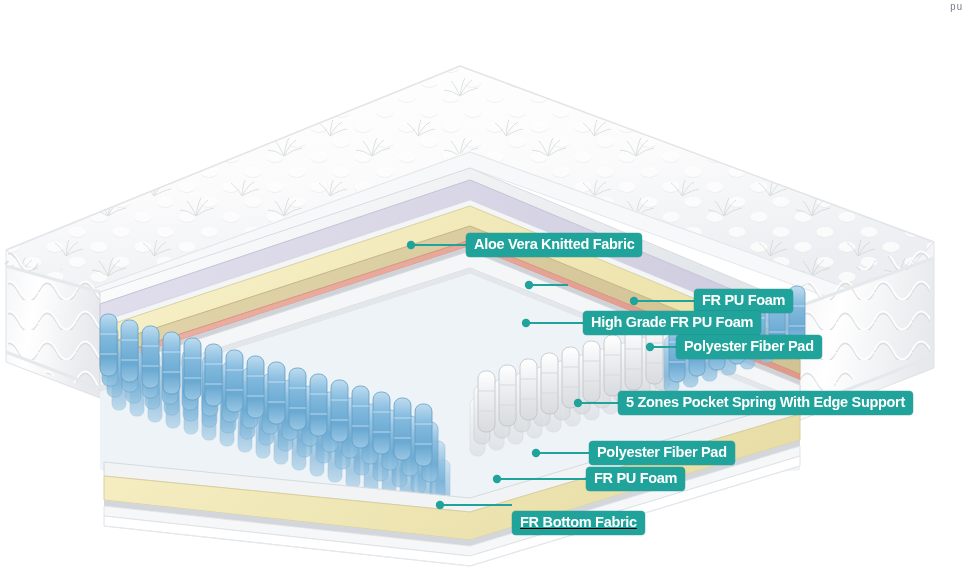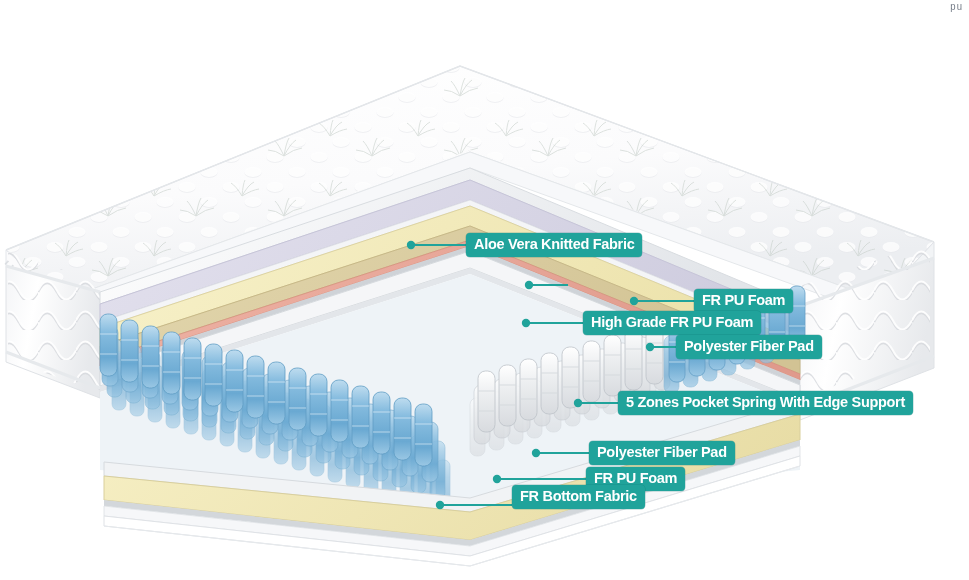--- a/index.html
+++ b/index.html
@@ -441,18 +441,18 @@
   </div>
   <div class="callout" style="left:618px;top:392px;justify-content:flex-end;">
     <span class="badge">5 Zones Pocket Spring  With Edge Support</span>
   </div>
   <div class="callout" style="left:589px;top:442px;">
     <span class="badge">Polyester Fiber Pad</span>
   </div>
   <div class="callout" style="left:586px;top:468px;">
     <span class="badge">FR PU Foam</span>
   </div>
-  <div class="callout" style="left:512px;top:486px;">
+  <div class="callout" style="left:512px;top:512px;text-decoration:underline;">
     <span class="badge">FR Bottom Fabric</span>
   </div>
 
   <div class="corner">ᵖᵘ</div>
 </div>
 
 </body></html>

